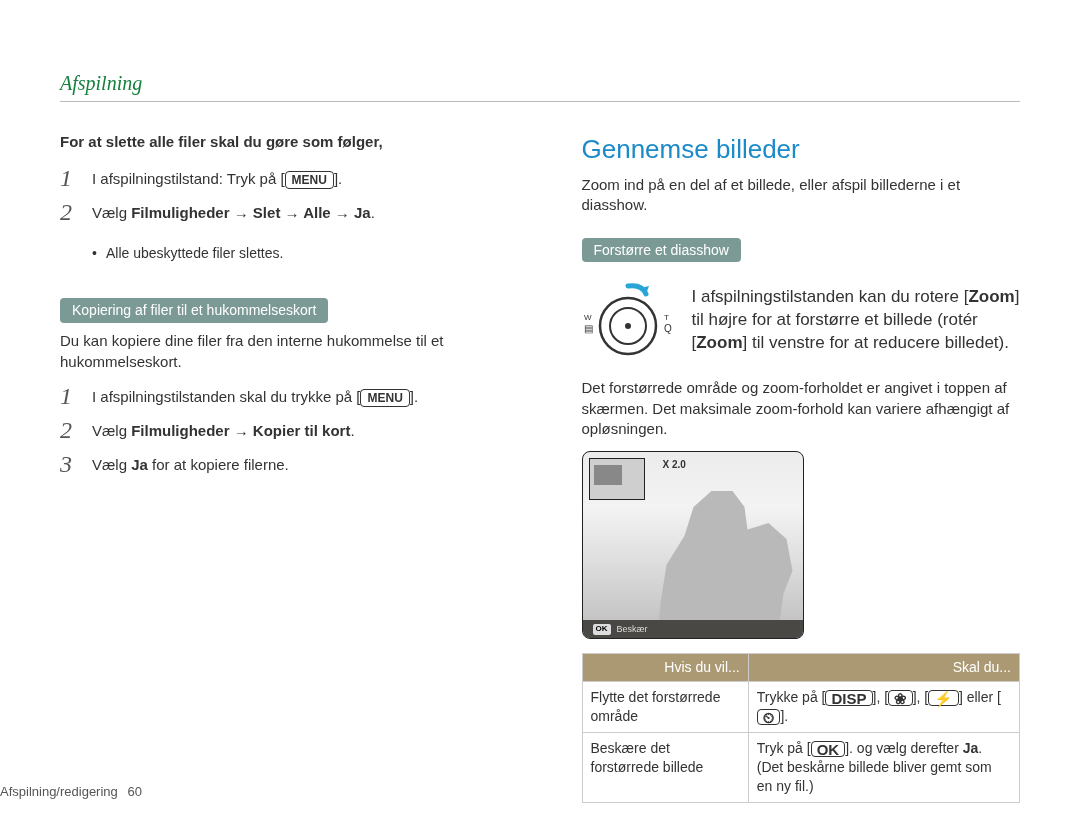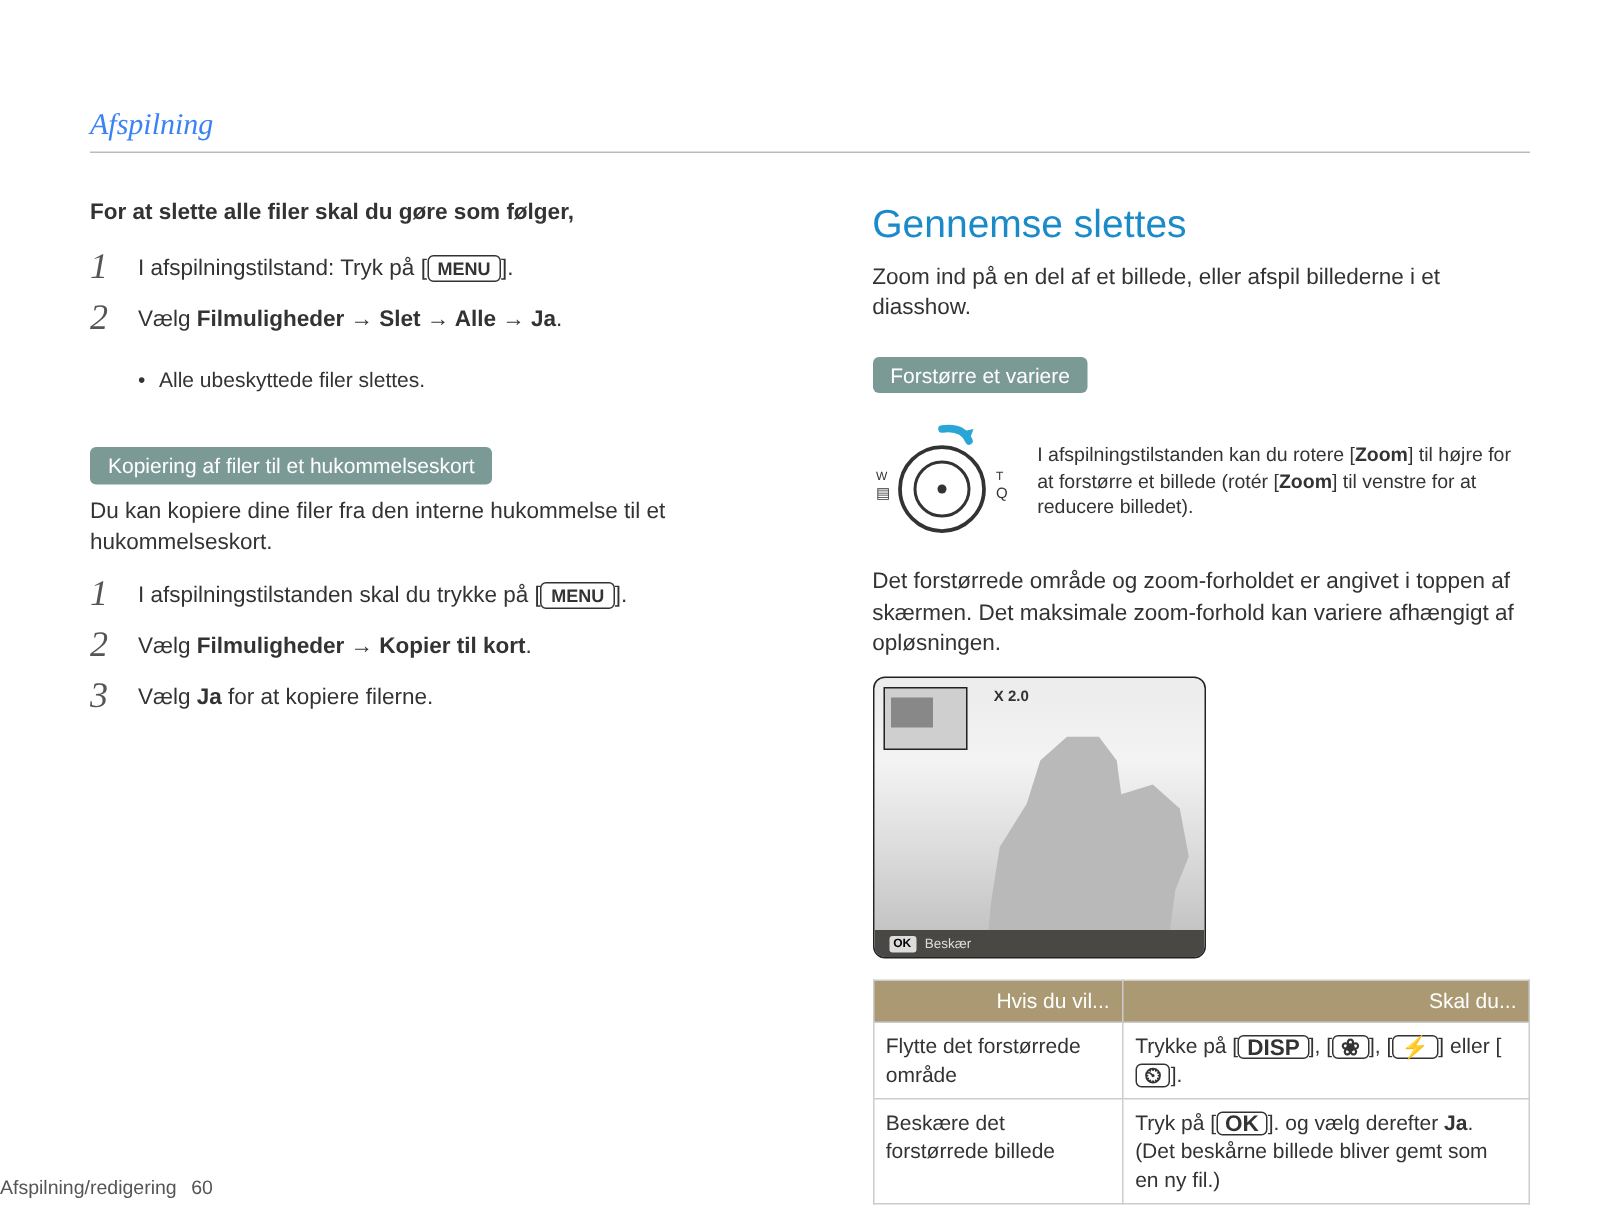--- a/index.html
+++ b/index.html
@@ -8,21 +8,21 @@
     height: 815px;
     background: #fff;
     font-family: Arial, Helvetica, sans-serif;
     color: #333;
     padding: 70px 60px 10px 60px;
     position: relative;
     font-size: 15px;
     line-height: 1.35;
   }
   .page-header {
-    color: #3b82f6;
+    color: #15803d;
     font-size: 20px;
     font-weight: 300;
     font-style: italic;
     border-bottom: 1px solid #bbb;
     padding-bottom: 4px;
     margin-bottom: 30px;
     font-family: Georgia, serif;
   }
   .cols {
     display: flex;
@@ -96,21 +96,21 @@
   }
   .zoom-row {
     display: flex;
     gap: 18px;
     align-items: center;
     margin: 10px 0 18px 0;
   }
   .dial {
     flex-shrink: 0;
   }
-  .zoom-desc { flex: 1; font-size: 13px; }
+  .zoom-desc { flex: 1; font-size: 17px; }
   
   .view {
     width: 222px;
     height: 188px;
     border: 1.5px solid #222;
     border-radius: 8px;
     background: linear-gradient(#ececec 0%, #f3f3f3 30%, #ddd 60%, #bcbcbc 100%);
     position: relative;
     margin-bottom: 14px;
     overflow: hidden;
@@ -254,24 +254,24 @@
 
     <div class="step">
       <div class="step-num">3</div>
       <div class="step-body">
         <span>Vælg </span><span class="bold">Ja</span><span> for at kopiere filerne.</span>
       </div>
     </div>
   </div>
 
   <div class="col">
-    <div class="h2">Gennemse slettes</div>
+    <div class="h2">Gennemse billeder</div>
     <div class="para">Zoom ind på en del af et billede, eller afspil billederne i et diasshow.</div>
 
-    <div class="pill" style="margin-top:10px;">Forstørre et variere</div>
+    <div class="pill" style="margin-top:10px;">Forstørre et diasshow</div>
 
     <div class="zoom-row">
       <svg class="dial" width="92" height="80" viewBox="0 0 92 80">
         <path d="M 46 6 Q 60 4 64 14" stroke="#2aa6d6" stroke-width="5" fill="none" stroke-linecap="round"></path>
         <polygon points="64,14 58,8 67,6" fill="#2aa6d6"></polygon>
         <circle cx="46" cy="46" r="28" fill="none" stroke="#333" stroke-width="2.5"></circle>
         <circle cx="46" cy="46" r="18" fill="none" stroke="#333" stroke-width="2"></circle>
         <circle cx="46" cy="46" r="3" fill="#333"></circle>
         <text x="2" y="40" font-size="8" fill="#333">W</text>
         <text x="2" y="52" font-size="10" fill="#333">▤</text>

